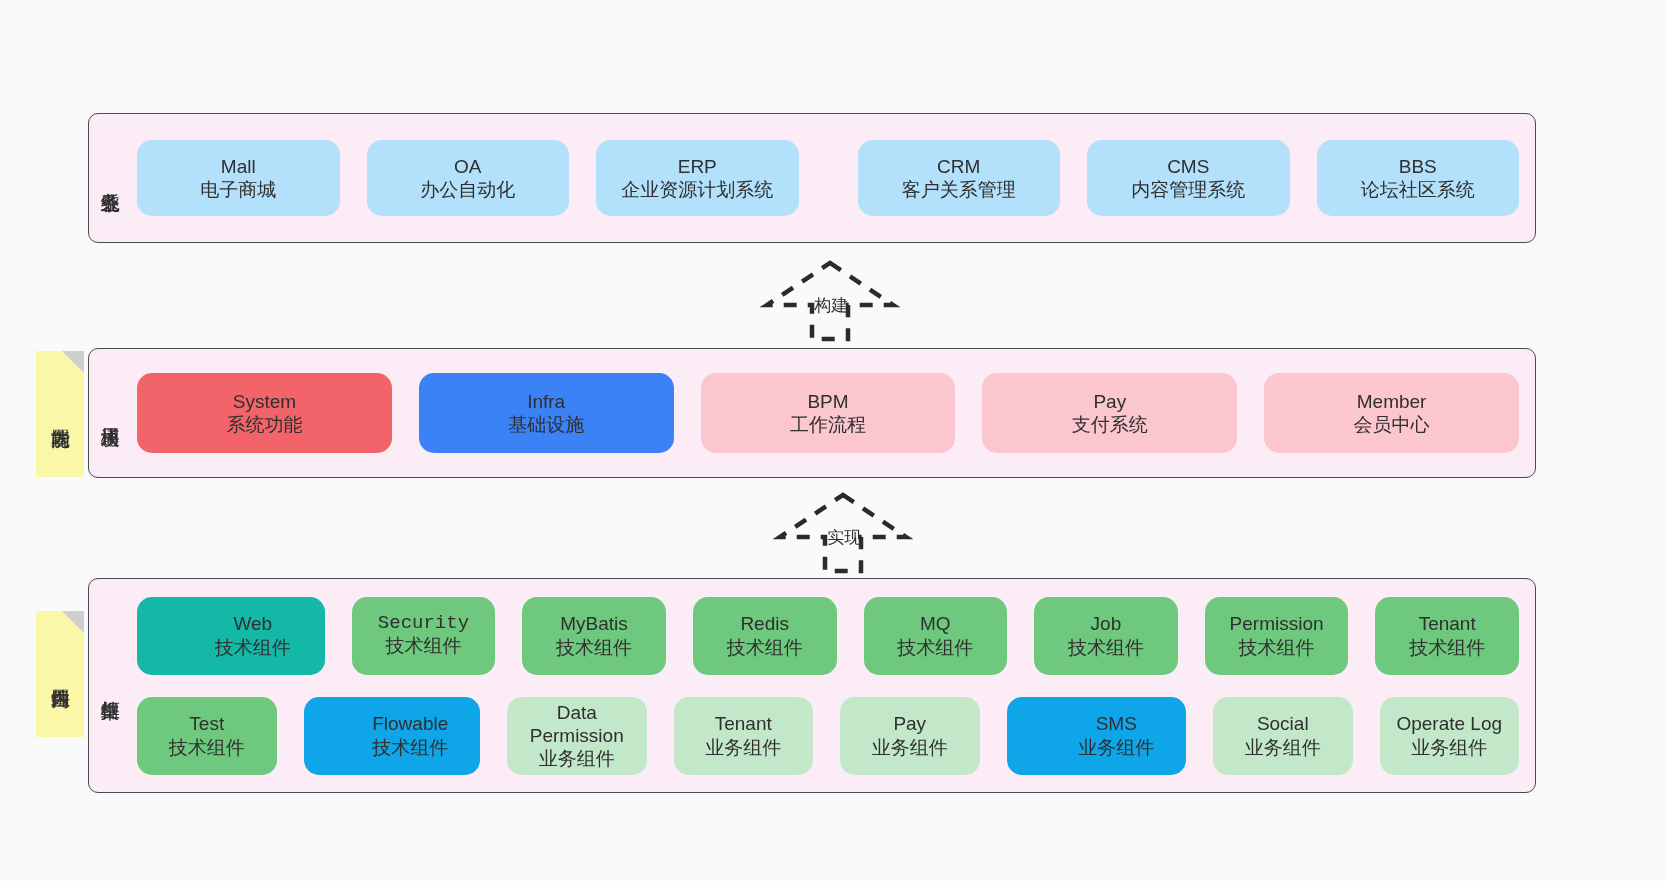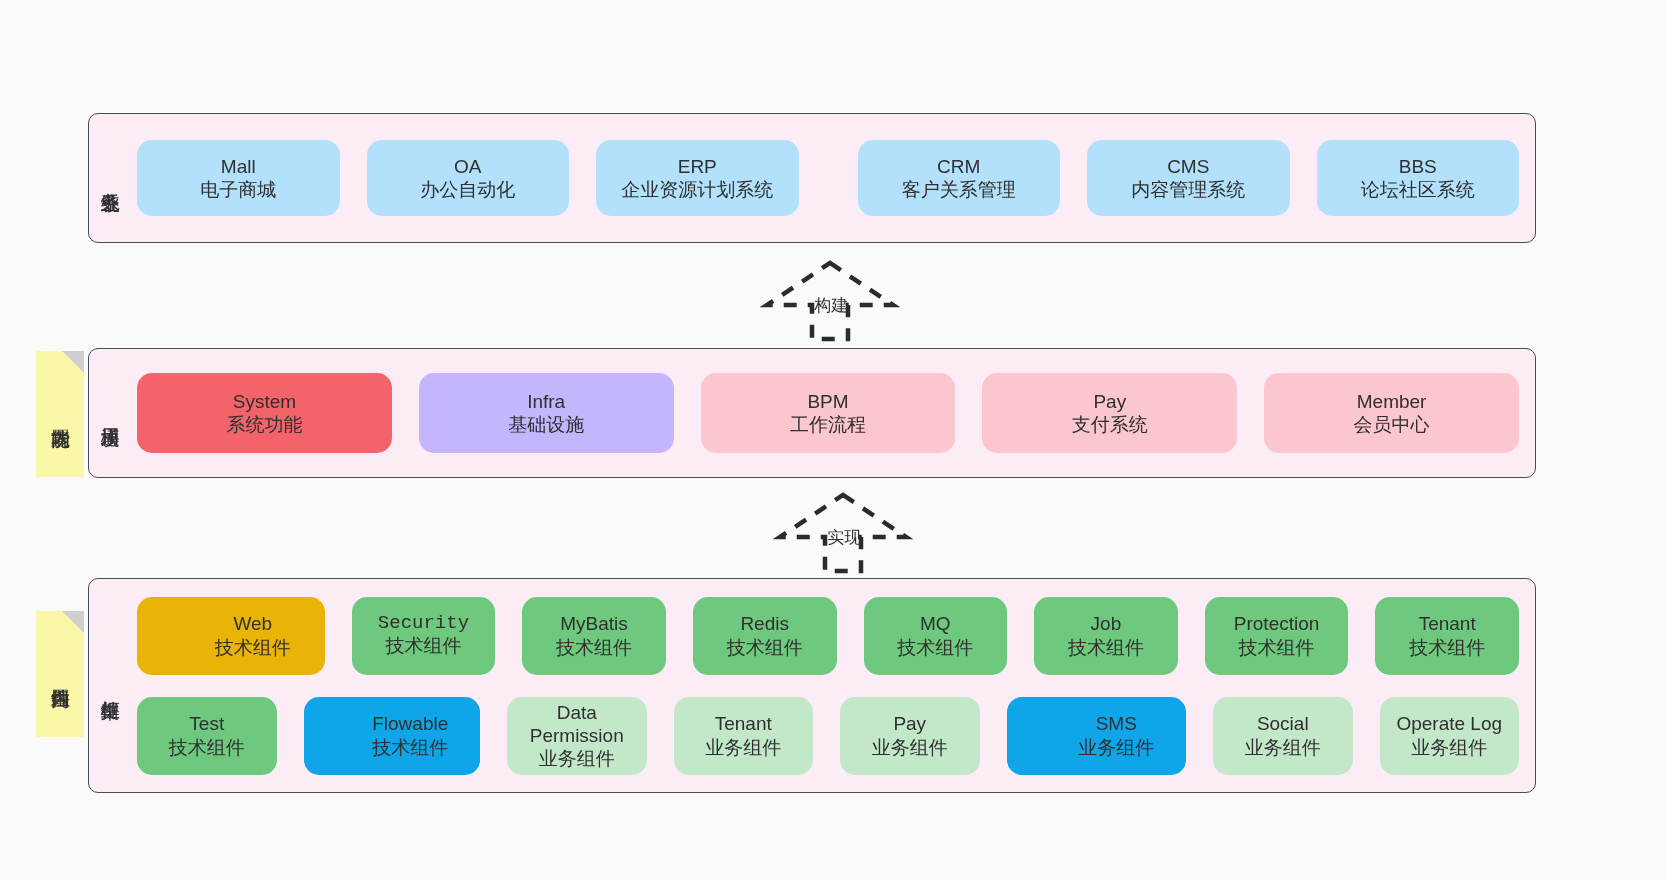--- a/index.html
+++ b/index.html
@@ -200,21 +200,21 @@
   </div>
 
   <div class="layer" id="layer-modules">
     <div class="layer-title">通用模块</div>
     <div class="layer-body">
       <div class="card-row">
         <div class="card c-red" style="background: rgb(242, 100, 106);">
           <span class="en">System</span>
           <span class="cn">系统功能</span>
         </div>
-        <div class="card c-red" style="background: #c4b5fd;">
+        <div class="card c-red" style="background: #3b82f6;">
           <span class="en">Infra</span>
           <span class="cn">基础设施</span>
         </div>
         <div class="card c-pink" style="background: rgb(251, 198, 205);">
           <span class="en">BPM</span>
           <span class="cn">工作流程</span>
         </div>
         <div class="card c-pink" style="background: rgb(251, 198, 205);">
           <span class="en">Pay</span>
           <span class="cn">支付系统</span>
@@ -238,21 +238,21 @@
 
   <div class="note" id="note-builtin-comp">
     <span>内置组件</span>
   </div>
 
   <div class="layer" id="layer-framework">
     <div class="layer-title">框架组件</div>
     <div class="layer-body">
 
       <div class="card-row">
-        <div class="card c-green" style="background: #eab308; padding-left: 48px;">
+        <div class="card c-green" style="background: #14b8a6; padding-left: 48px;">
           <span class="en">Web</span>
           <span class="cn">技术组件</span>
         </div>
         <div class="card c-green" style="background: rgb(110, 201, 126); font-family: Liberation Mono, monospace;">
           <span class="en">Security</span>
           <span class="cn">技术组件</span>
         </div>
         <div class="card c-green" style="background: rgb(110, 201, 126);">
           <span class="en">MyBatis</span>
           <span class="cn">技术组件</span>
@@ -263,21 +263,21 @@
         </div>
         <div class="card c-green" style="background: rgb(110, 201, 126);">
           <span class="en">MQ</span>
           <span class="cn">技术组件</span>
         </div>
         <div class="card c-green" style="background: rgb(110, 201, 126);">
           <span class="en">Job</span>
           <span class="cn">技术组件</span>
         </div>
         <div class="card c-green" style="background: rgb(110, 201, 126);">
-          <span class="en">Protection</span>
+          <span class="en">Permission</span>
           <span class="cn">技术组件</span>
         </div>
         <div class="card c-green" style="background: rgb(110, 201, 126);">
           <span class="en">Tenant</span>
           <span class="cn">技术组件</span>
         </div>
       </div>
 
       <div class="card-row">
         <div class="card c-green" style="background: rgb(110, 201, 126);">

